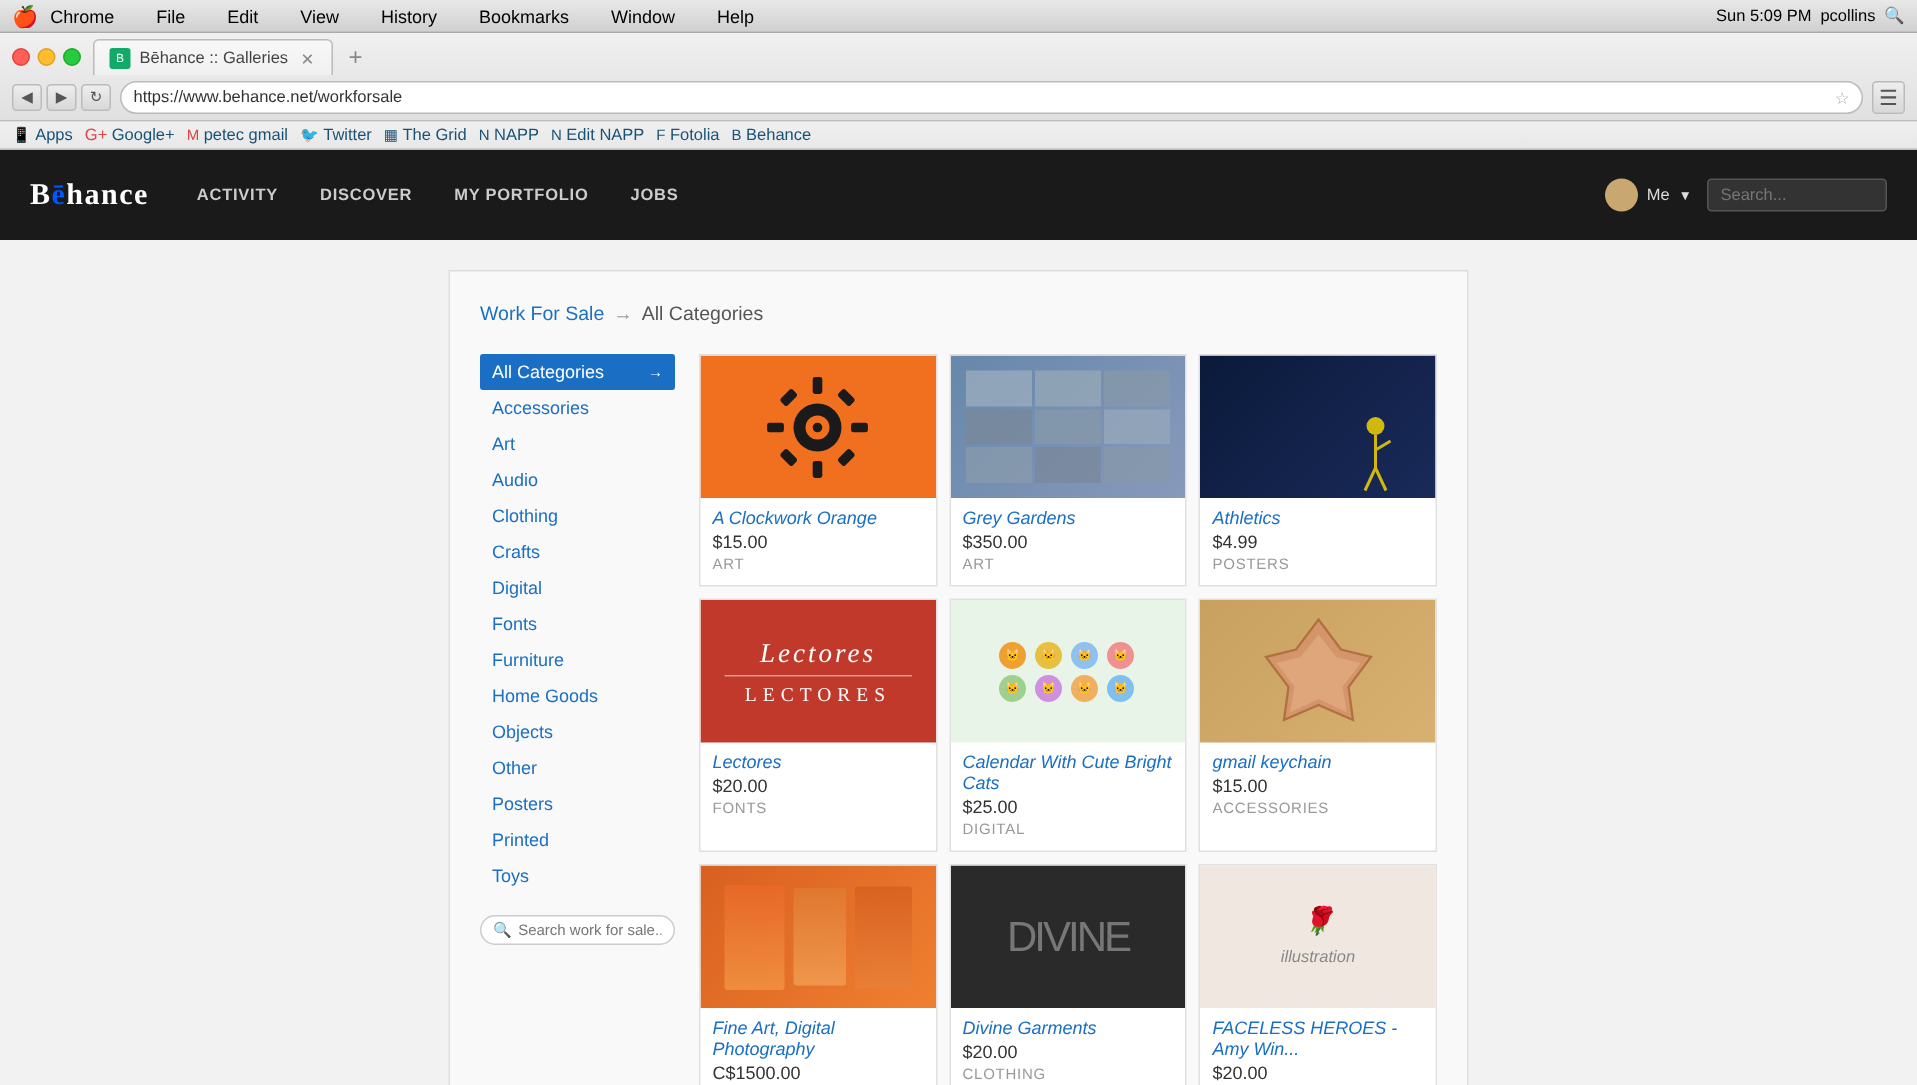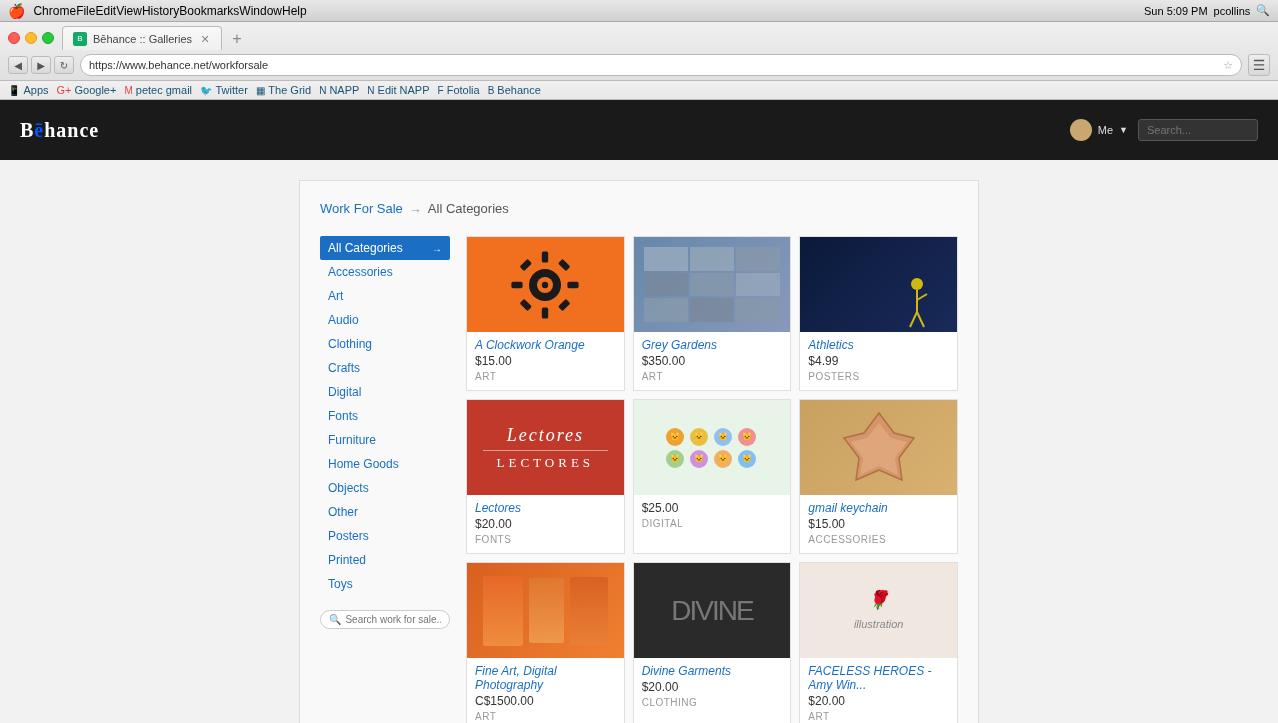--- a/index.html
+++ b/index.html
@@ -9,21 +9,21 @@
     .mac-menubar {
       height: 22px;
       background: linear-gradient(to bottom, #e8e8e8, #d0d0d0);
       display: flex;
       align-items: center;
       padding: 0 8px;
       font-size: 12px;
       border-bottom: 1px solid #aaa;
     }
     .mac-menubar .apple { font-size: 14px; margin-right: 8px; }
-    .mac-menubar .menu-items { display: flex; gap: 0; }
+    .mac-menubar .menu-items { display: flex; gap: 28px; }
     .mac-menubar .menu-items span { font-size: 12px; font-weight: 500; }
     .mac-menubar .right-icons { margin-left: auto; display: flex; align-items: center; gap: 6px; font-size: 11px; }
 
     .browser-chrome {
       background: linear-gradient(to bottom, #f0f0f0, #e0e0e0);
       border-bottom: 1px solid #bbb;
       padding: 4px 8px;
     }
     .traffic-lights { display: flex; gap: 5px; }
     .tl { width: 12px; height: 12px; border-radius: 50%; }
@@ -216,20 +216,26 @@
       <span>Fotolia</span>
     </span>
   <span style="display:flex;align-items:center;gap:3px;">
       <span style="font-size:10px;">B</span> 
       <span>Behance</span>
     </span>
 </div>
 
 <div class="behance-nav">
   <div class="behance-logo">B<span>ē</span>hance</div>
+  <div class="nav-links">
+    <span class="nav-link">ACTIVITY</span>
+    <span class="nav-link">DISCOVER</span>
+    <span class="nav-link">MY PORTFOLIO</span>
+    <span class="nav-link">JOBS</span>
+  </div>
   <div class="behance-right">
     <div style="display:flex;align-items:center;gap:6px;">
       <div class="avatar" style="background:#c8a870;"></div>
       <span style="color:#ddd;font-size:11px;">Me</span>
       <span style="color:#ddd;font-size:9px;">▼</span>
     </div>
     <input class="search-box" type="text" placeholder="Search..." style="">
   </div>
 </div>
 
@@ -389,20 +395,21 @@
                 <div style="width:18px;height:18px;background:#e8c040;border-radius:50%;display:flex;align-items:center;justify-content:center;font-size:8px;">🐱</div>
                 <div style="width:18px;height:18px;background:#90c0f0;border-radius:50%;display:flex;align-items:center;justify-content:center;font-size:8px;">🐱</div>
                 <div style="width:18px;height:18px;background:#f09090;border-radius:50%;display:flex;align-items:center;justify-content:center;font-size:8px;">🐱</div>
                 <div style="width:18px;height:18px;background:#a0d090;border-radius:50%;display:flex;align-items:center;justify-content:center;font-size:8px;">🐱</div>
                 <div style="width:18px;height:18px;background:#d090e0;border-radius:50%;display:flex;align-items:center;justify-content:center;font-size:8px;">🐱</div>
                 <div style="width:18px;height:18px;background:#f0b060;border-radius:50%;display:flex;align-items:center;justify-content:center;font-size:8px;">🐱</div>
                 <div style="width:18px;height:18px;background:#80c0f0;border-radius:50%;display:flex;align-items:center;justify-content:center;font-size:8px;">🐱</div>
               </div>
             </div>
             <div class="product-info">
+              <div class="product-title">Calendar With Cute Bright Cats</div>
               <div class="product-price">$25.00</div>
               <div class="product-category">DIGITAL</div>
             </div>
           </div>
 
           <div class="product-card">
             <div class="product-img img-wood" style="height:95px; background:linear-gradient(135deg,#c8a060,#d8b070); display:flex; align-items:center; justify-content:center;">
               <svg viewBox="0 0 80 80" width="80" height="80">
                 <polygon points="40,5 55,25 75,30 60,50 63,72 40,62 17,72 20,50 5,30 25,25" fill="#d4956a" stroke="#b07040" stroke-width="1.5"></polygon>
                 <polygon points="40,15 52,30 68,34 56,50 59,67 40,58 21,67 24,50 12,34 28,30" fill="#e8b88a" opacity="0.5"></polygon>

